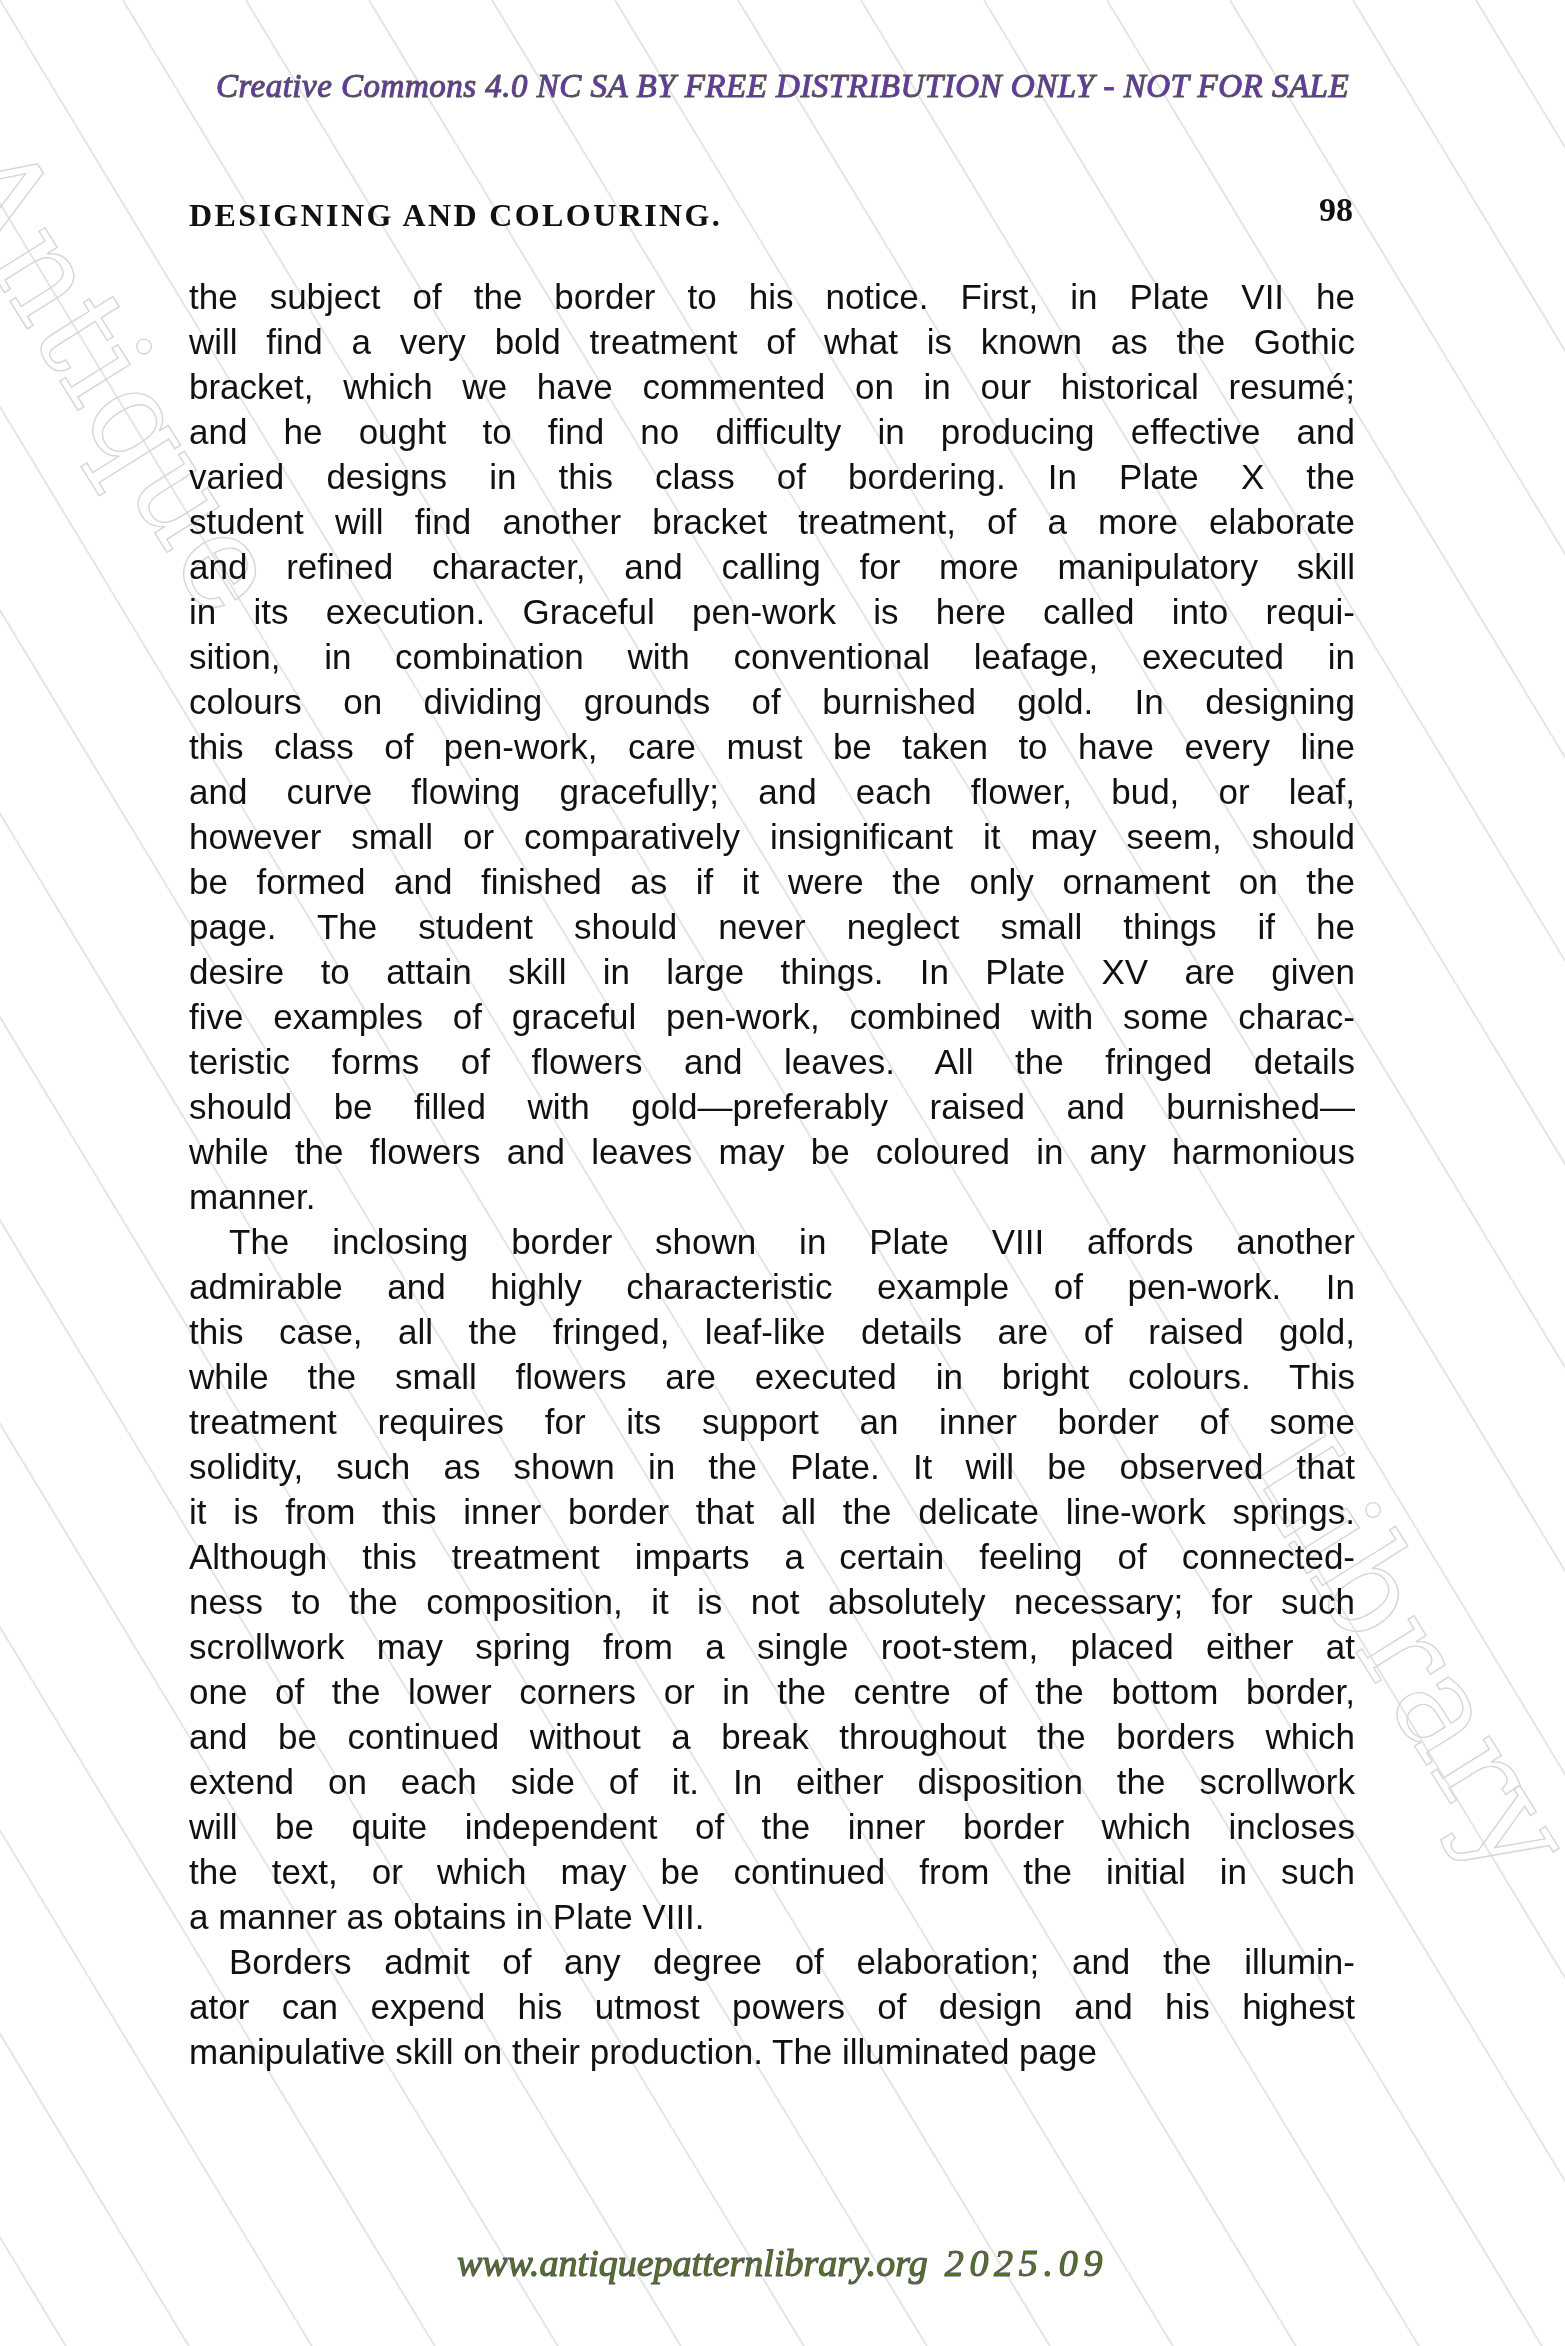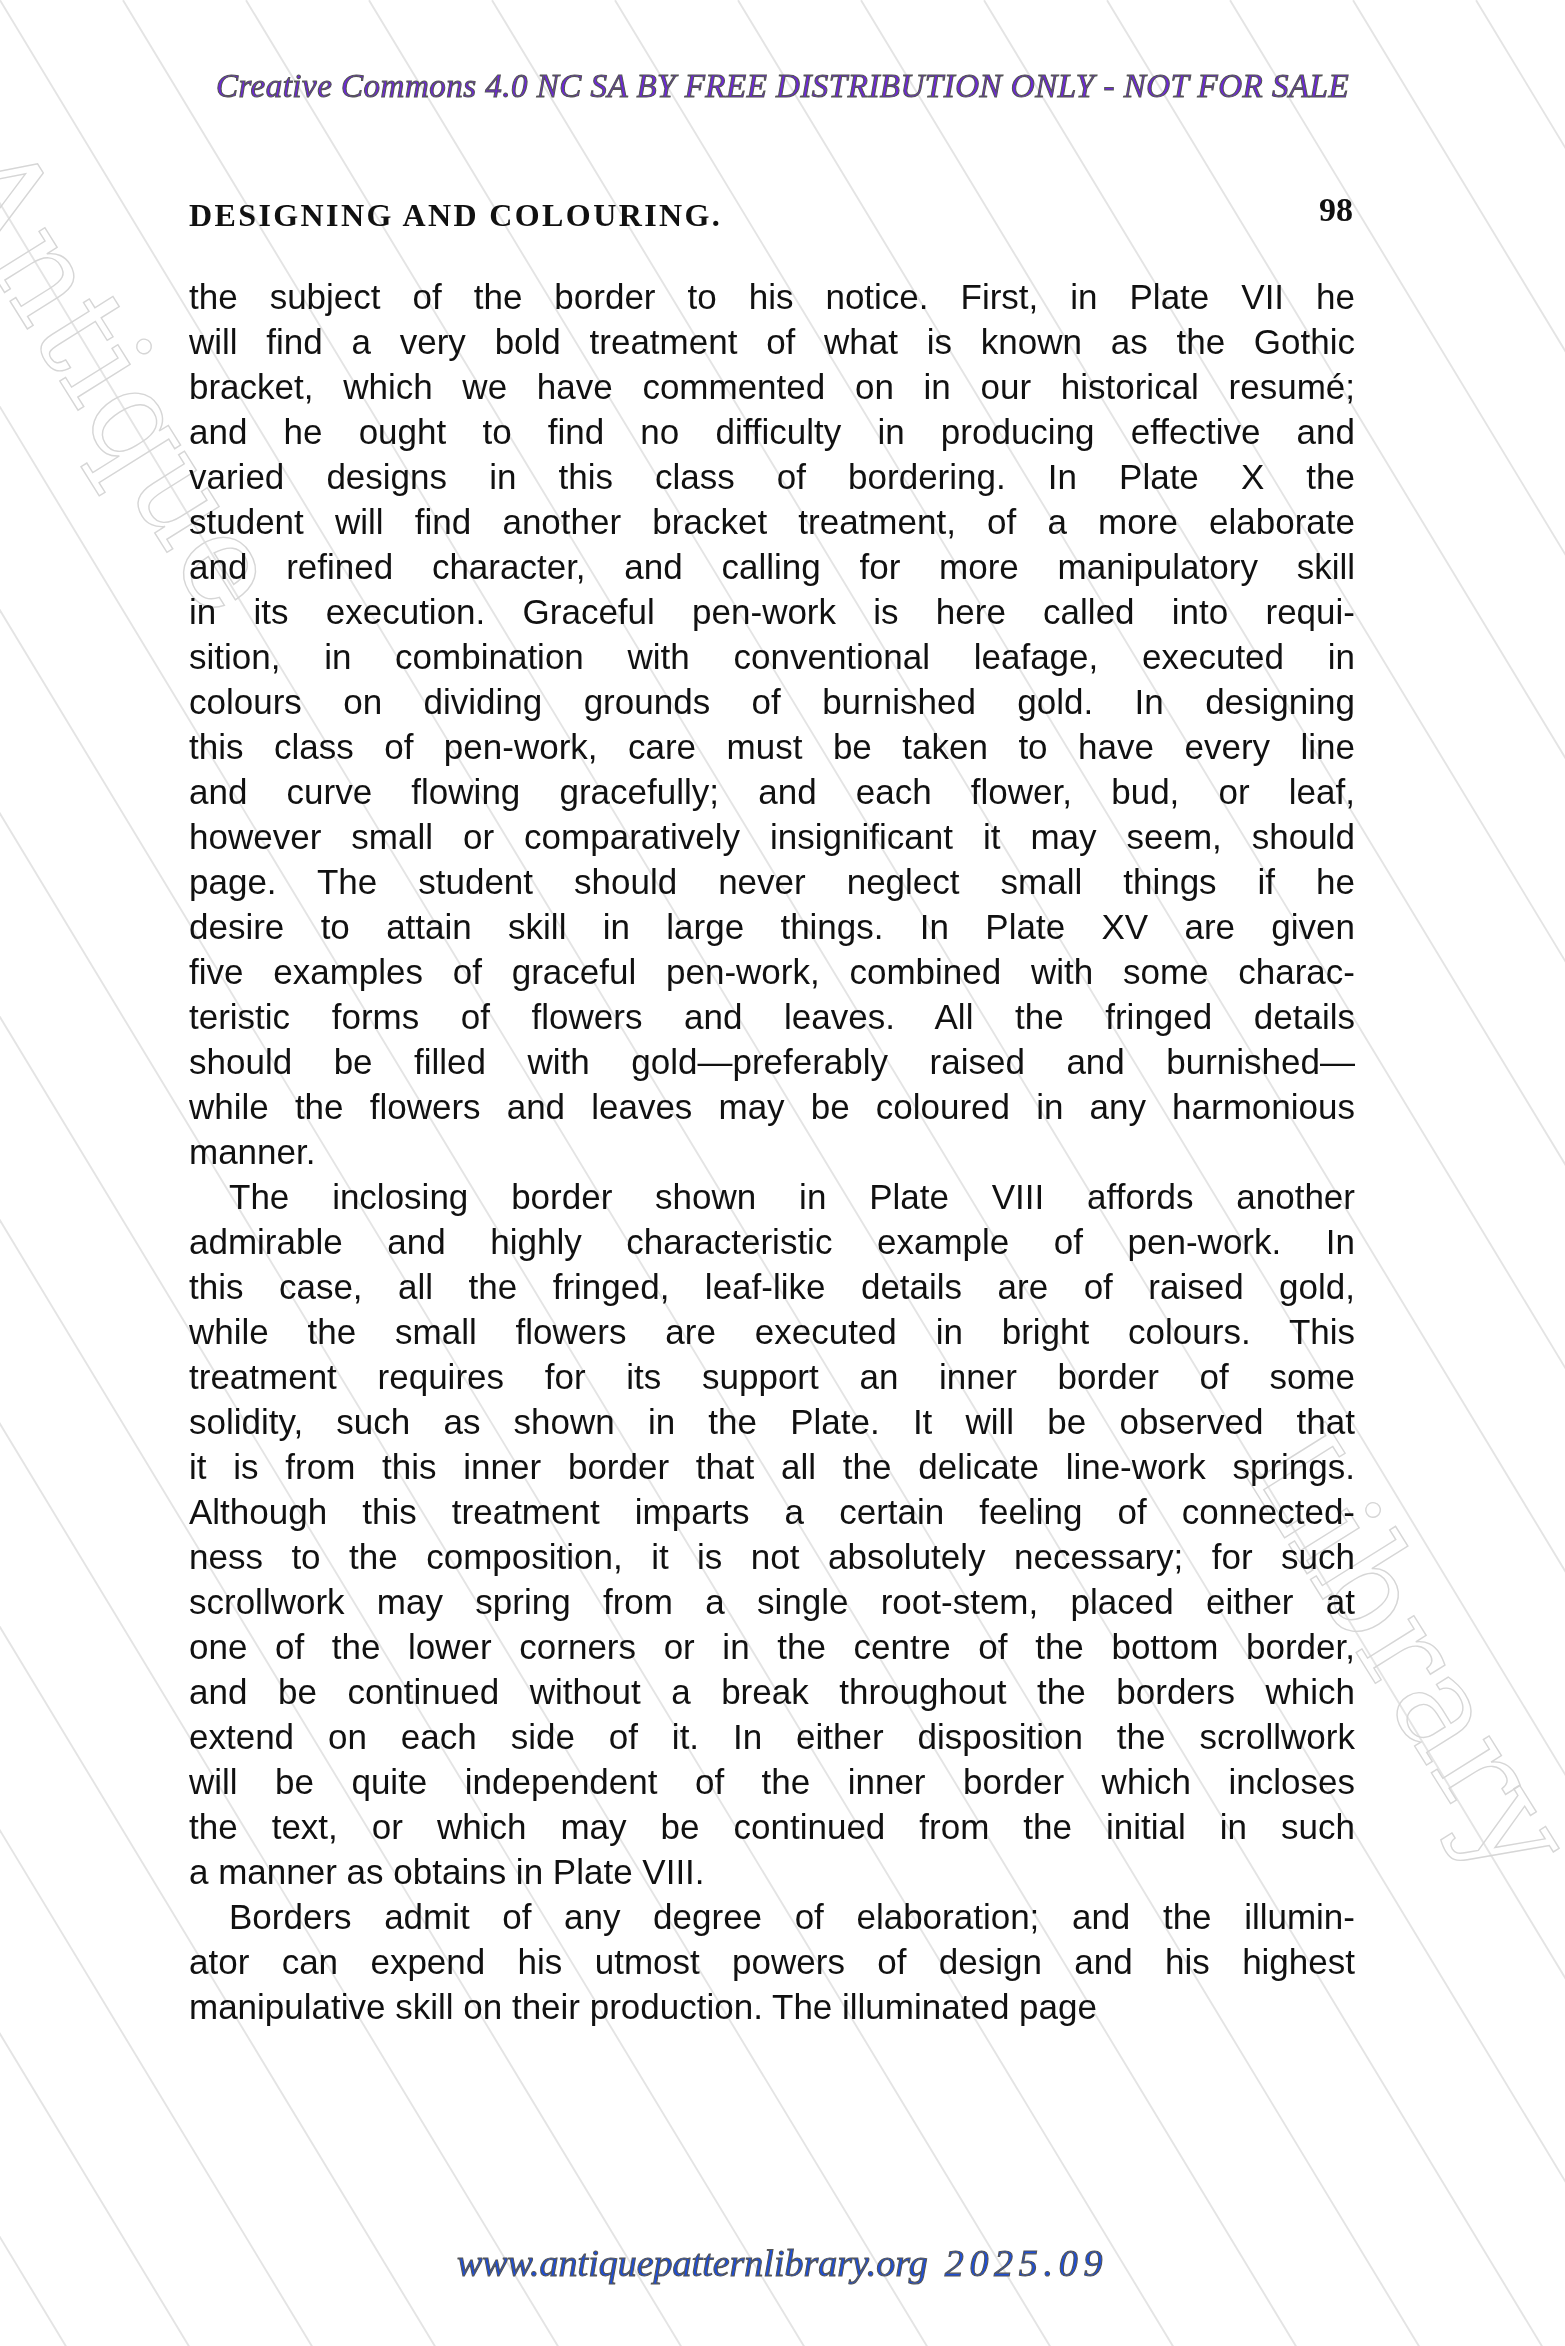--- a/index.html
+++ b/index.html
@@ -1,19 +1,19 @@
 <!DOCTYPE html>
 <html style="font-size:15px"><head>
 <meta charset="utf-8">
 <style>
   html, body { margin: 0; padding: 0; background: #ffffff; }
   body { width: 1565px; height: 2347px; position: relative; overflow: hidden; font-family: "DejaVu Serif", "Liberation Serif", serif; color: #111; }
   .watermark-lines { position: absolute; inset: 0; pointer-events: none; }
   .wm-top { position: absolute; top: 68px; left: 0; width: 1565px; text-align: center; font-family: "Liberation Serif", serif; font-style: italic; font-size: 33px; letter-spacing: 0.5px; color: #6d28d9; -webkit-text-stroke: 1.1px #555; }
-  .wm-bottom { position: absolute; top: 2241px; left: 0; width: 1565px; text-align: center; font-family: "Liberation Serif", serif; font-style: italic; font-size: 38px; color: #1d4ed8; -webkit-text-stroke: 1.1px #555; }
+  .wm-bottom { position: absolute; top: 2241px; left: 0; width: 1565px; text-align: center; font-family: "Liberation Serif", serif; font-style: italic; font-size: 38px; color: #4d7c0f; -webkit-text-stroke: 1.1px #555; }
   .wm-bottom .year { letter-spacing: 5.7px; margin-left: 17px; }
   .wm-diag { position: absolute; font-family: "DejaVu Serif", serif; font-size: 132px; color: transparent; -webkit-text-stroke: 1.4px #d6d6d6; white-space: nowrap; transform-origin: left top; }
   .running-head { position: absolute; top: 193px; left: 189px; width: 1164px; height: 38px; }
   .running-title { position: absolute; left: 0; right: 0; text-align: left; font-size: 32px; letter-spacing: 2.4px; font-variant: small-caps; font-family: "Liberation Serif", serif; font-weight: bold; top: 3.8px; }
   .page-number { position: absolute; right: 0; top: -1.9px; font-family: "Liberation Serif", serif; font-weight: bold; font-size: 34px; }
   .body-text { position: absolute; top: 274px; left: 189px; width: 1166px; font-family: Liberation Sans, sans-serif; font-size: 35px; line-height: 45px; }
   .line { display: block; text-align: justify; text-align-last: justify; white-space: nowrap; height: 45px; }
   .line.last { text-align-last: left; }
   .line.indent { padding-left: 40px; }
 </style>
@@ -93,20 +93,21 @@
       <span class="line">and he ought to find no difficulty in producing effective and</span>
       <span class="line">varied designs in this class of bordering.  In Plate X the</span>
       <span class="line">student will find another bracket treatment, of a more elaborate</span>
       <span class="line">and refined character, and calling for more manipulatory skill</span>
       <span class="line">in its execution.  Graceful pen-work is here called into requi-</span>
       <span class="line">sition, in combination with conventional leafage, executed in</span>
       <span class="line">colours on dividing grounds of burnished gold.  In designing</span>
       <span class="line">this class of pen-work, care must be taken to have every line</span>
       <span class="line">and curve flowing gracefully; and each flower, bud, or leaf,</span>
       <span class="line">however small or comparatively insignificant it may seem, should</span>
+      <span class="line">be formed and finished as if it were the only ornament on the</span>
       <span class="line">page.  The student should never neglect small things if he</span>
       <span class="line">desire to attain skill in large things.  In Plate XV are given</span>
       <span class="line">five examples of graceful pen-work, combined with some charac-</span>
       <span class="line">teristic forms of flowers and leaves.  All the fringed details</span>
       <span class="line">should be filled with gold—preferably raised and burnished—</span>
       <span class="line">while the flowers and leaves may be coloured in any harmonious</span>
       <span class="line last">manner.</span>
     </div>
     <div>
       <span class="line indent">The inclosing border shown in Plate VIII affords another</span>

